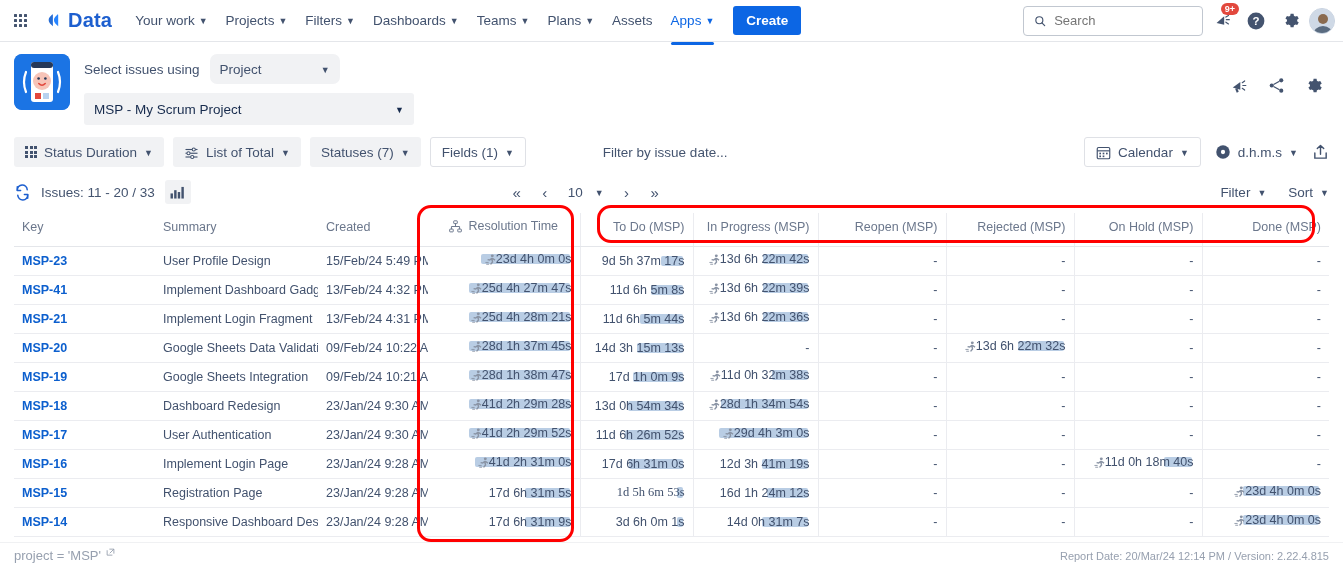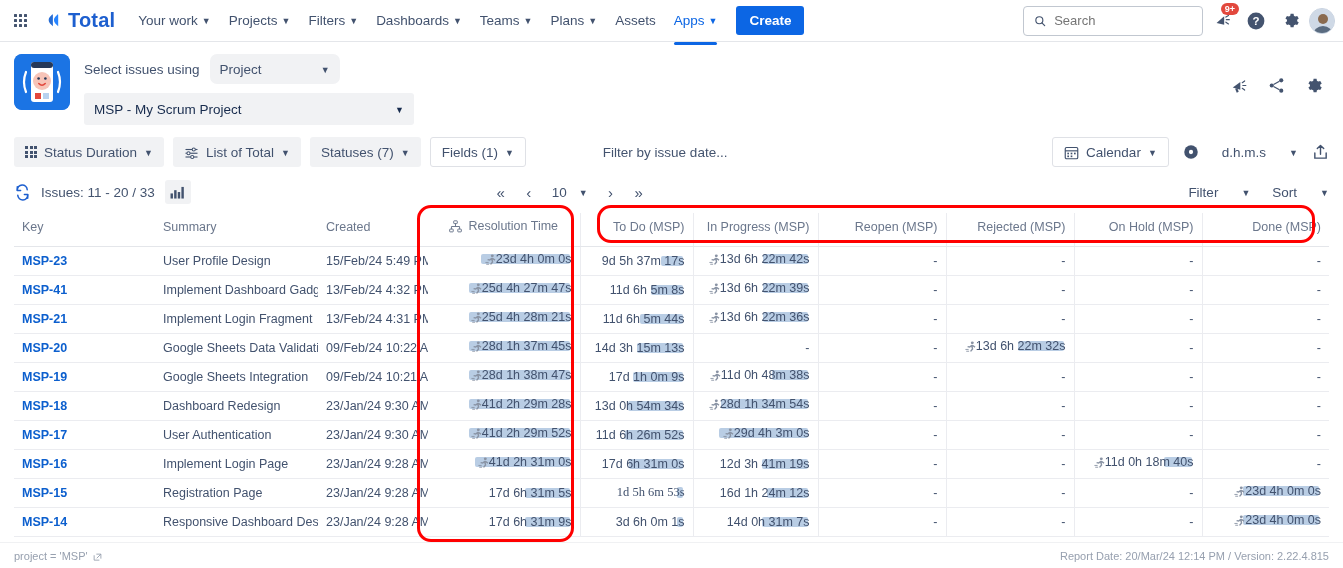--- a/index.html
+++ b/index.html
@@ -80,21 +80,21 @@
   .tb-right{ margin-left:auto; display:flex; align-items:center; gap:14px;padding-left:16px; }
 
   
   .issuebar{ display:flex; align-items:center; padding:2px 14px 8px 14px; gap:10px; }
   .issues-label{ font-size:13.5px; color:#44546f; }
   .chart-btn{ width:26px;height:24px;display:flex;align-items:center;justify-content:center;background:#f1f2f4;border-radius:3px;cursor:pointer;}
   .pager{ display:flex; align-items:center; gap:2px; margin-left:auto; margin-right:auto; transform:translateX(-120px); }
   .pg{ width:26px;height:26px;display:flex;align-items:center;justify-content:center;color:#42526e;cursor:pointer;border-radius:3px;font-size:15px;}
   .pg-size{ display:flex;align-items:center;gap:12px;padding:0 8px;height:26px;cursor:pointer;font-size:13.5px;color:#42526e;}
   .fs-right{ display:flex; align-items:center; gap:22px; }
-  .fs-item{ display:flex;align-items:center;gap:23px;font-size:13.5px;color:#42526e;cursor:pointer;}
+  .fs-item{ display:flex;align-items:center;gap:7px;font-size:13.5px;color:#42526e;cursor:pointer;}
 
   
   .tablewrap{ padding:0 14px; position:relative; }
   table{ width:100%; border-collapse:collapse; table-layout:fixed; }
   thead th{
     font-size:12.5px;color:#6b778c;font-weight:400;text-align:left;
     padding:6px 8px 10px 8px;border-bottom:1px solid #e4e6ea;white-space:nowrap;
   }
   thead th.num{ text-align:right; }
   thead th.ctr{ text-align:center; }
@@ -111,21 +111,21 @@
   .sep{ border-left:1px solid #ebecf0; }
 
   
   .annot{ position:absolute; border:3px solid #ff0000; border-radius:14px; pointer-events:none; z-index:5; }
 
   
   .footer{
     position:absolute;left:0;right:0;bottom:0;height:26px;display:flex;align-items:center;
     padding:0 14px;border-top:1px solid #f0f1f3;background:#fff;
   }
-  .foot-left{ font-size:11px;color:#97a0af;display:flex;align-items:flex-end;gap:5px;cursor:pointer;}
+  .foot-left{ font-size:13px;color:#97a0af;display:flex;align-items:flex-start;gap:5px;cursor:pointer;}
   .foot-right{ margin-left:auto;font-size:11px;color:#97a0af; }
 </style>
 </head>
 <body>
 
 <div class="topnav">
   <div class="grid-icon">
     <div class="dots">
         <i></i>
         <i></i>
@@ -136,21 +136,21 @@
         <i></i>
         <i></i>
         <i></i>
       </div>
   </div>
   <div class="jira-logo">
     <svg width="20" height="20" viewBox="0 0 32 32">
       <path d="M16 2 L29 15 L22.5 15 A7.5 7.5 0 0 1 15 7.5 L15 2 Z" fill="#2684ff" transform="rotate(45 16 16)"></path>
       <path d="M16 2 L29 15 L22.5 15 A7.5 7.5 0 0 1 15 7.5 L15 2 Z" fill="#0052cc" transform="rotate(45 16 16) translate(-6 6)" opacity="0.85"></path>
     </svg>
-    <span class="jira-word">Total</span>
+    <span class="jira-word">Data</span>
   </div>
 
   <div class="nav-item">
     <span>Your work</span>
       <span class="caret">▼</span>
   </div>
   <div class="nav-item">
     <span>Projects</span>
       <span class="caret">▼</span>
   </div>
@@ -597,21 +597,21 @@
             </span></td>
           <td class="num sep"><span class="cellval">
               <span class="hl" style="position:absolute;right:2px;top:2px;bottom:2px;width:36px;"></span>
               <span style="position:relative;z-index:1;display:inline-flex;align-items:center;gap:0px;">
                 <svg class="runner" width="12" height="13" viewBox="0 0 14 16">
                   <circle cx="8.6" cy="2.3" r="1.8" fill="#8993a4"></circle>
                   <path d="M7.6 4.6 L5.2 6.6 L3 6.2 L2.6 7.7 L5.6 8.4 L7.2 7.2 L8 9.6 L6 12 L6.9 13.4 L9.8 10.3 L9.2 6.9 L11.6 8.2 L12.4 6.9 L9.6 4.9 Z" fill="#8993a4"></path>
                   <path d="M0.6 10.4 L3.6 10.4" stroke="#8993a4" stroke-width="1.1" stroke-linecap="round"></path>
                   <path d="M1.6 12.6 L4.2 12.6" stroke="#8993a4" stroke-width="1.1" stroke-linecap="round"></path>
                 </svg>
-                <span>11d 0h 48m 38s</span>
+                <span>11d 0h 32m 38s</span>
               </span>
             </span></td>
           <td class="num sep"><span>-</span></td>
           <td class="num sep"><span>-</span></td>
           <td class="num sep"><span>-</span></td>
           <td class="num sep"><span>-</span></td>
         </tr>
         <tr>
           <td><span class="key">MSP-18</span></td>
           <td>Dashboard Redesign</td>

